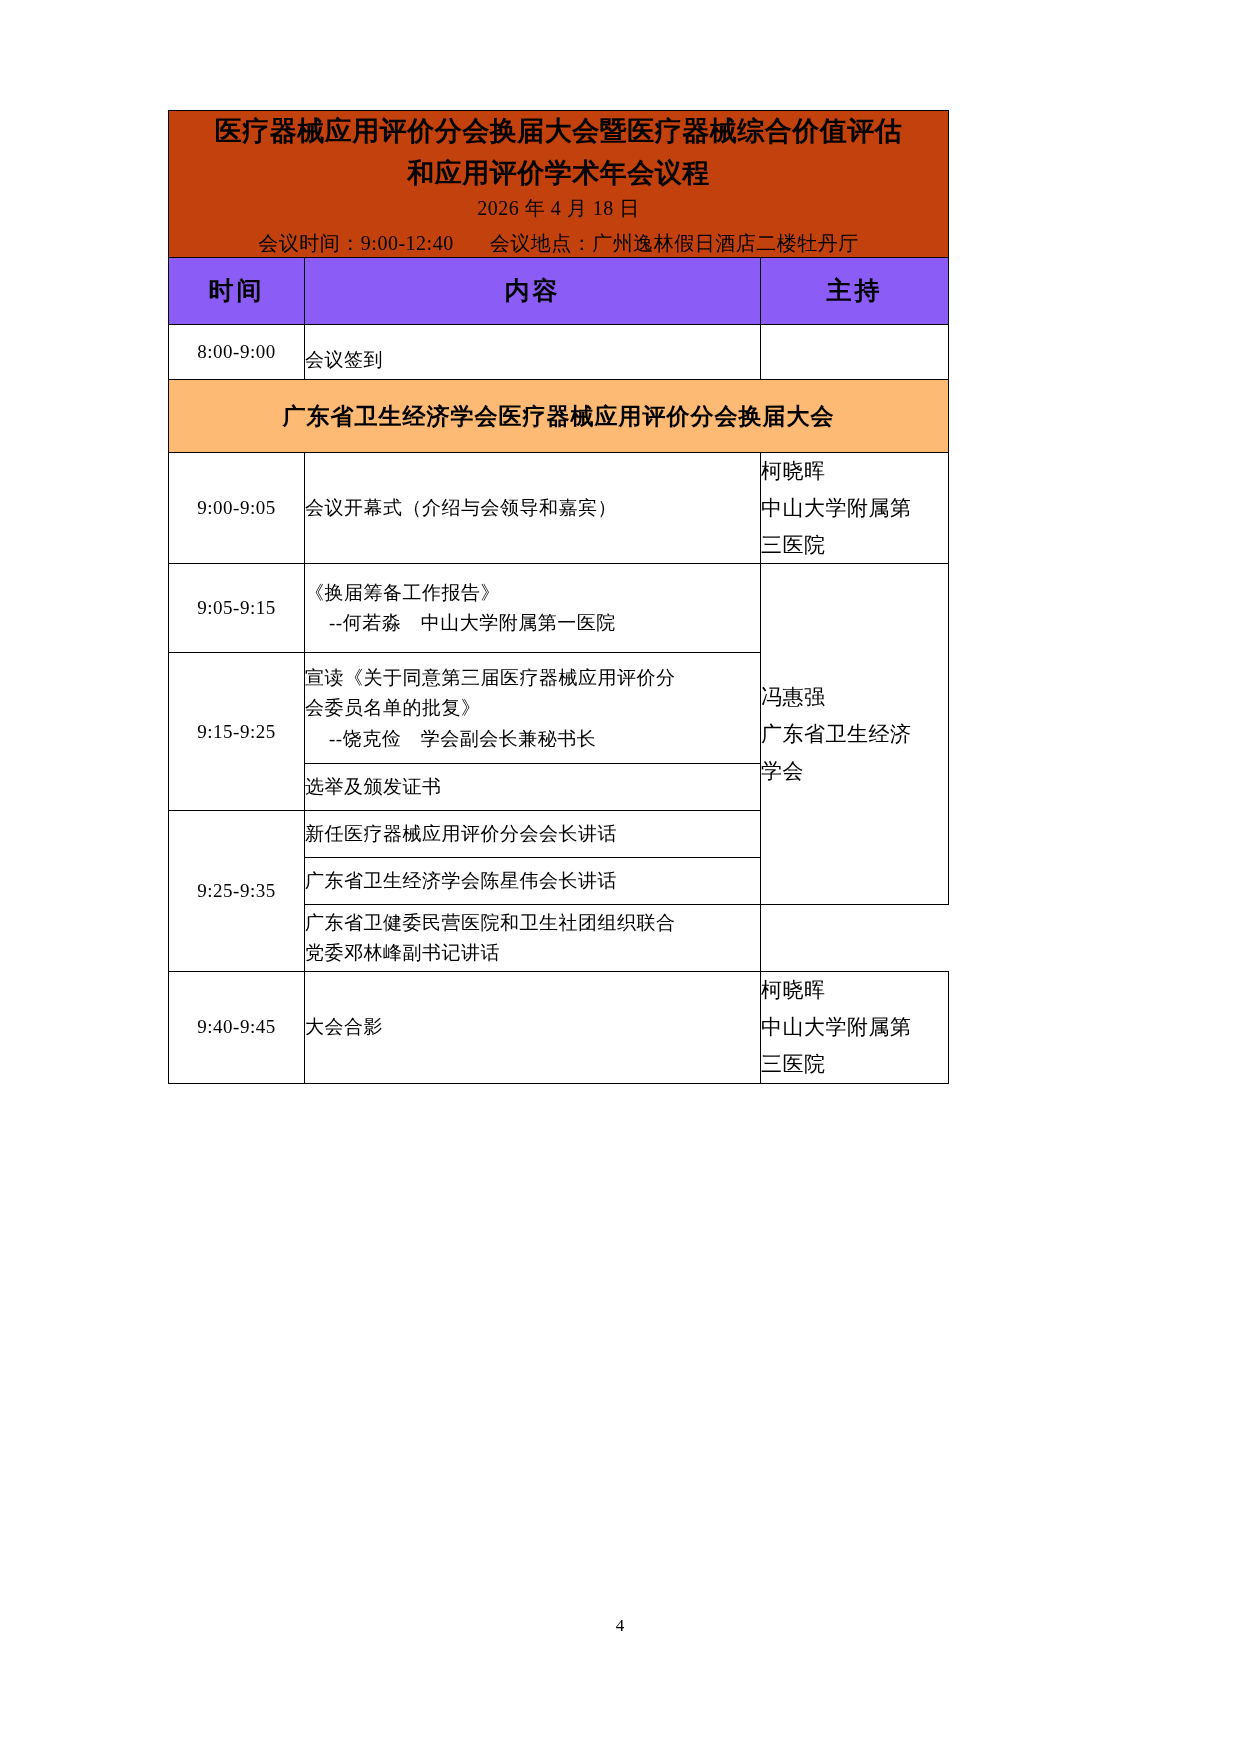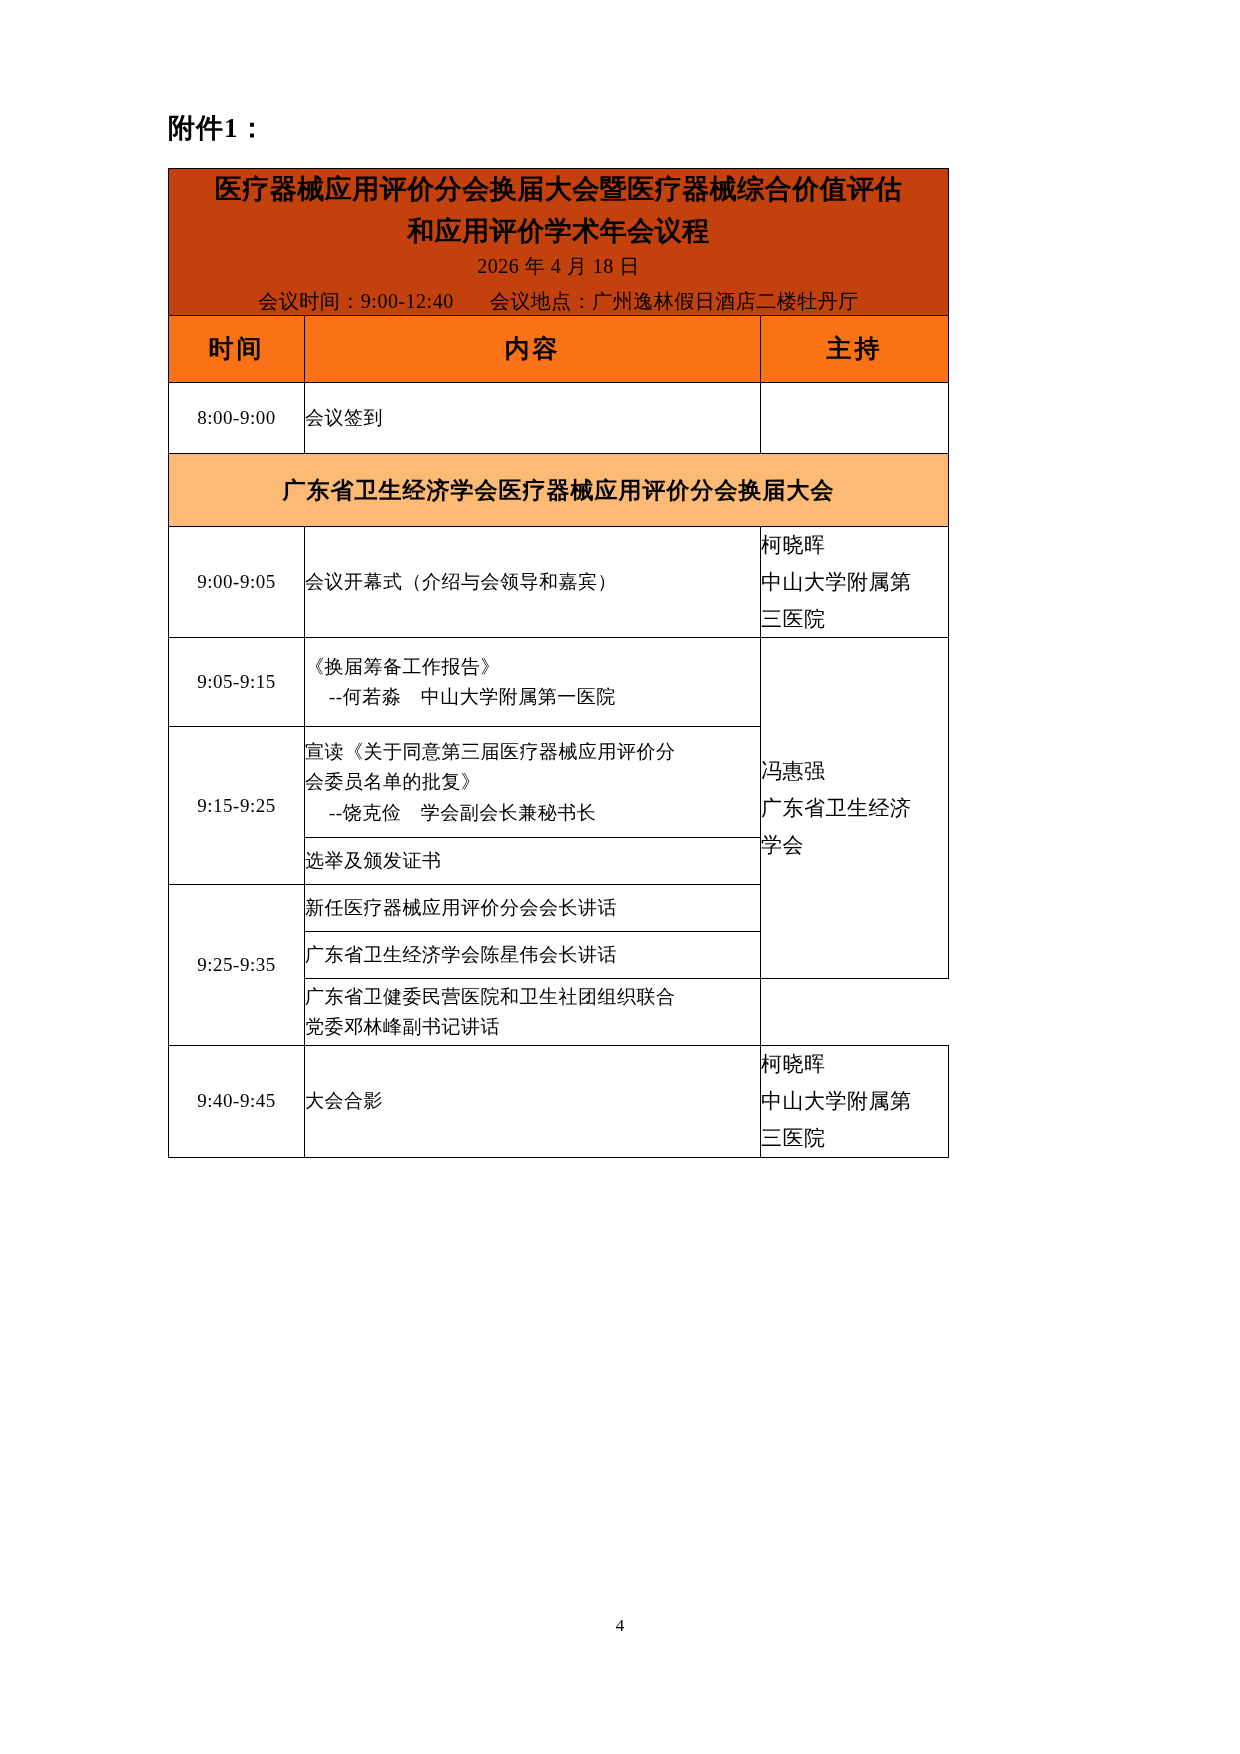--- a/index.html
+++ b/index.html
@@ -57,21 +57,21 @@
   .doc-meta {
     font-size: 20px;
     margin-top: 8px;
     letter-spacing: 0.5px;
   }
   .doc-meta .gap {
     display: inline-block;
     width: 36px;
   }
   .col-head {
-    background: #f97316;
+    background: #8b5cf6;
     text-align: center;
     font-size: 25px;
     font-weight: bold;
     height: 66px;
     letter-spacing: 3px;
   }
   .time-cell {
     text-align: center;
     font-size: 19px;
     letter-spacing: 0.5px;
@@ -96,42 +96,41 @@
     font-weight: bold;
     letter-spacing: 1px;
     height: 72px;
   }
   .indent {
     display: inline-block;
     width: 24px;
   }
   .row-sign .content-cell {
     padding-top: 20px;
-    padding-bottom: 20px;
+    padding-bottom: 4px;
   }
   .page-number {
     position: absolute;
     bottom: 118px;
     left: 0;
     width: 1240px;
     text-align: center;
     font-size: 17px;
     font-family: "Liberation Serif", serif;
   }
   .col-time { width: 136px; }
   .col-content { width: 456px; }
   .col-host { width: 188px; }
   .nowrap-line { display: block; }
 </style>
 </head>
 <body>
 
 <div class="page">
 
-  <div class="attachment-label">附件1：</div>
 
   <table class="agenda">
     <colgroup>
       <col class="col-time">
       <col class="col-content">
       <col class="col-host">
     </colgroup>
     <tbody>
       <tr>
         <td class="hdr-cell" colspan="3">

